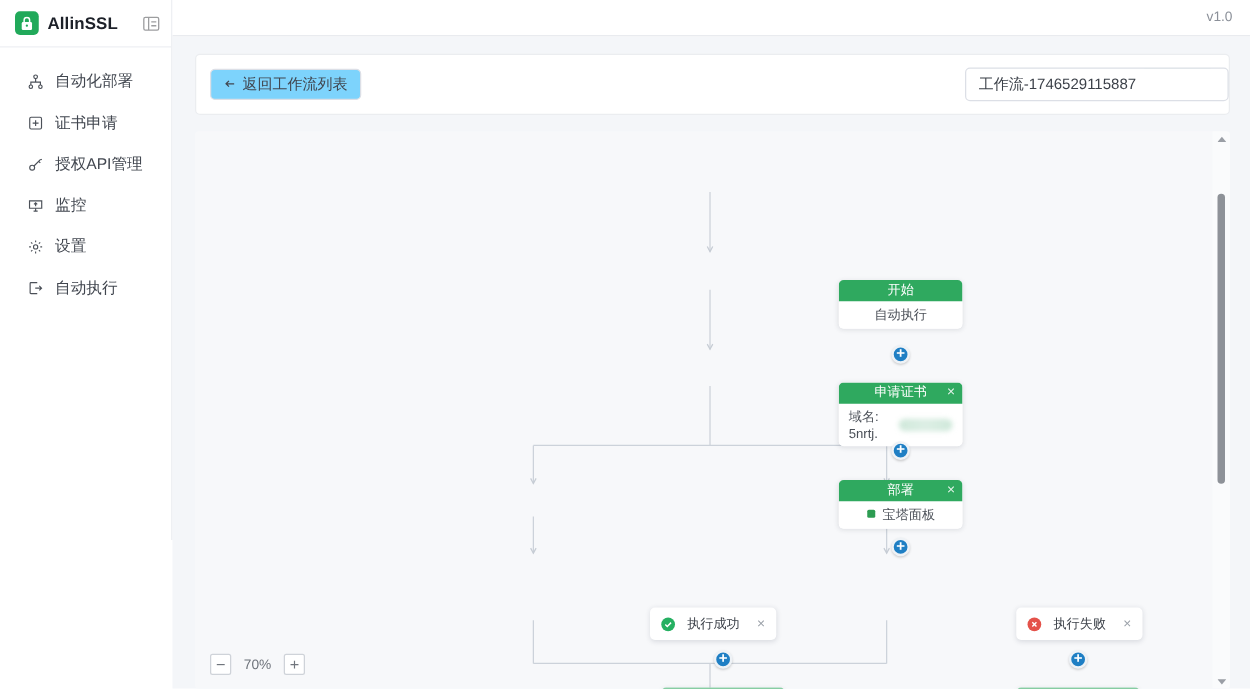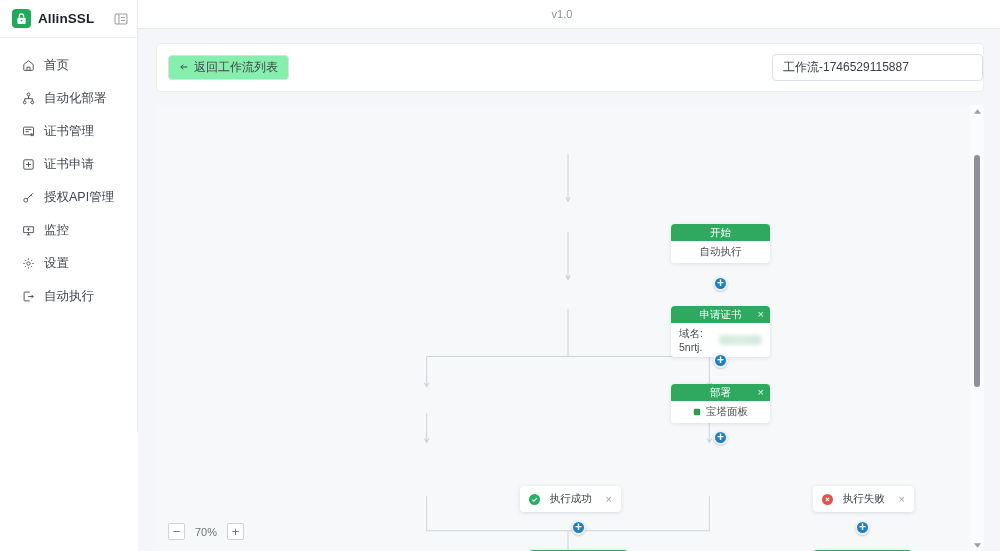--- a/index.html
+++ b/index.html
@@ -60,36 +60,36 @@
   
   .main {
     flex: 1 1 auto; height: 551px;
     display: flex; flex-direction: column;
     background: #f4f6f9;
     position: relative;
   }
   .topbar {
     height: 29px; background: #fff;
     border-bottom: 1px solid #e9ebef;
-    display: flex; align-items: center; justify-content: center;
+    display: flex; align-items: center; justify-content: flex-end;
     padding-right: 14px;
     flex: 0 0 29px;
   }
   .version { font-size: 11px; color: #8b9099; }
 
   .content-pad { padding: 14px 16px 0 18px; flex: 1 1 auto; display: flex; flex-direction: column; }
 
   .toolbar {
     background: #fff; border: 1px solid #ebedf0; border-radius: 4px;
     height: 49px; display: flex; align-items: center;
     padding: 0 11px; position: relative;
     flex: 0 0 49px;
   }
   .btn-back {
-    border: 1px solid #dcdfe6; background: #86efac; border-radius: 4px;
+    border: 1px solid #dcdfe6; background: #7dd3fc; border-radius: 4px;
     height: 25px; padding: 0 10px;
     display: flex; align-items: center; gap: 5px;
     font-size: 12px; color: #41464f; cursor: pointer;
     font-family: inherit;
   }
   .wf-name-wrap {
     position: absolute; left: 12px; right: 0;
     display: flex; justify-content: flex-end; pointer-events: none;
   }
   .wf-name {
@@ -233,52 +233,33 @@
       <span class="collapse-icon">
         <svg width="14" height="14" viewBox="0 0 16 16" fill="none" stroke="#606266" stroke-width="1.2">
           <rect x="1.2" y="2.2" width="13.6" height="11.6" rx="1.4"></rect>
           <path d="M5.6 2.4v11.2M8 6.2h4.6M8 9.8h4.6"></path>
         </svg>
       </span>
     </div>
 
     <nav class="nav">
 
-      <div class="nav-item">
-        <span class="nav-ico">
-          <svg width="13" height="13" viewBox="0 0 16 16" fill="none" stroke="currentColor" stroke-width="1.15" stroke-linejoin="round">
-            <path d="M2.2 6.8 8 2.2l5.8 4.6v6.4a.8.8 0 0 1-.8.8H3a.8.8 0 0 1-.8-.8z"></path>
-            <path d="M6.1 14v-4h3.8v4"></path>
-          </svg>
-        </span>
-        <span>首页</span>
-      </div>
 
       <div class="nav-item">
         <span class="nav-ico">
           <svg width="13" height="13" viewBox="0 0 16 16" fill="none" stroke="currentColor" stroke-width="1.15">
             <circle cx="8" cy="3" r="1.8"></circle>
             <circle cx="3.3" cy="12.8" r="1.7"></circle>
             <circle cx="12.7" cy="12.8" r="1.7"></circle>
             <path d="M8 4.8v3.4M3.3 11.1V8.2h9.4v2.9"></path>
           </svg>
         </span>
         <span>自动化部署</span>
       </div>
 
-      <div class="nav-item">
-        <span class="nav-ico">
-          <svg width="13" height="13" viewBox="0 0 16 16" fill="none" stroke="currentColor" stroke-width="1.15">
-            <rect x="1.8" y="2.6" width="12.4" height="9.4" rx="1.2"></rect>
-            <path d="M4.4 5.6h7.2M4.4 8.2h4"></path>
-            <path d="M11.3 9.8v3.6l1.3-.9 1.3.9V9.8"></path>
-          </svg>
-        </span>
-        <span>证书管理</span>
-      </div>
 
       <div class="nav-item">
         <span class="nav-ico">
           <svg width="13" height="13" viewBox="0 0 16 16" fill="none" stroke="currentColor" stroke-width="1.15">
             <rect x="2.2" y="2.2" width="11.6" height="11.6" rx="1.4"></rect>
             <path d="M8 5.1v5.8M5.1 8h5.8"></path>
           </svg>
         </span>
         <span>证书申请</span>
       </div>

